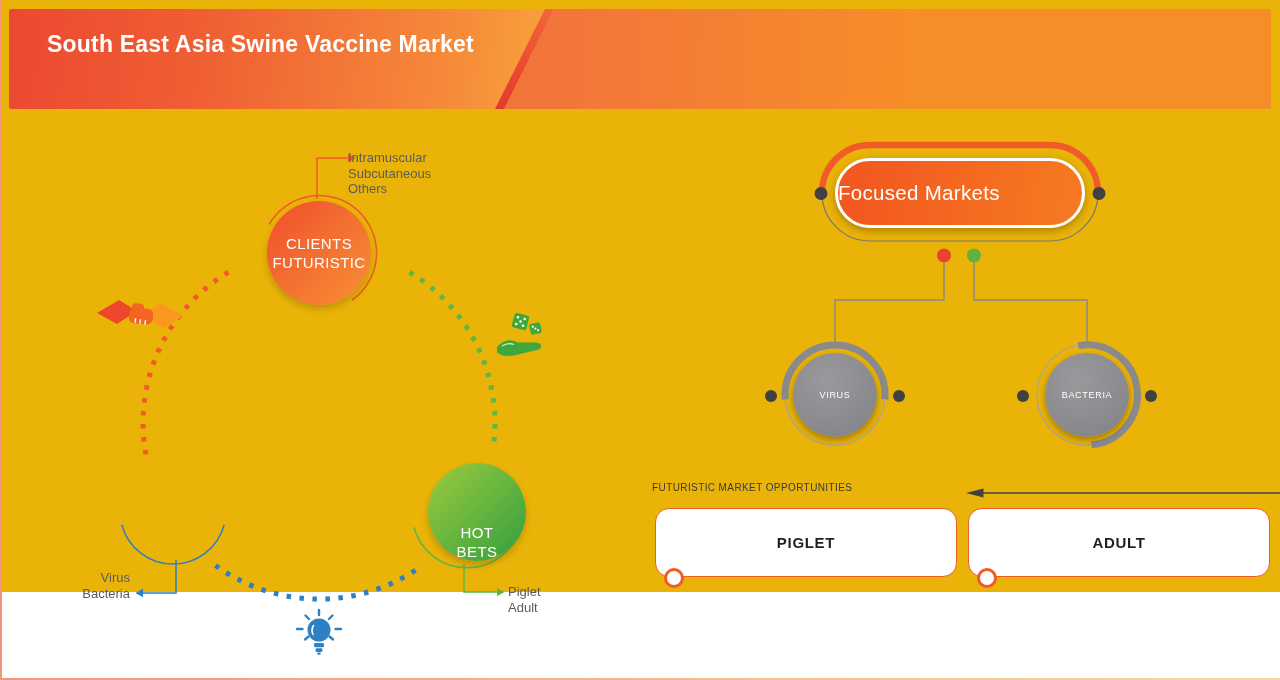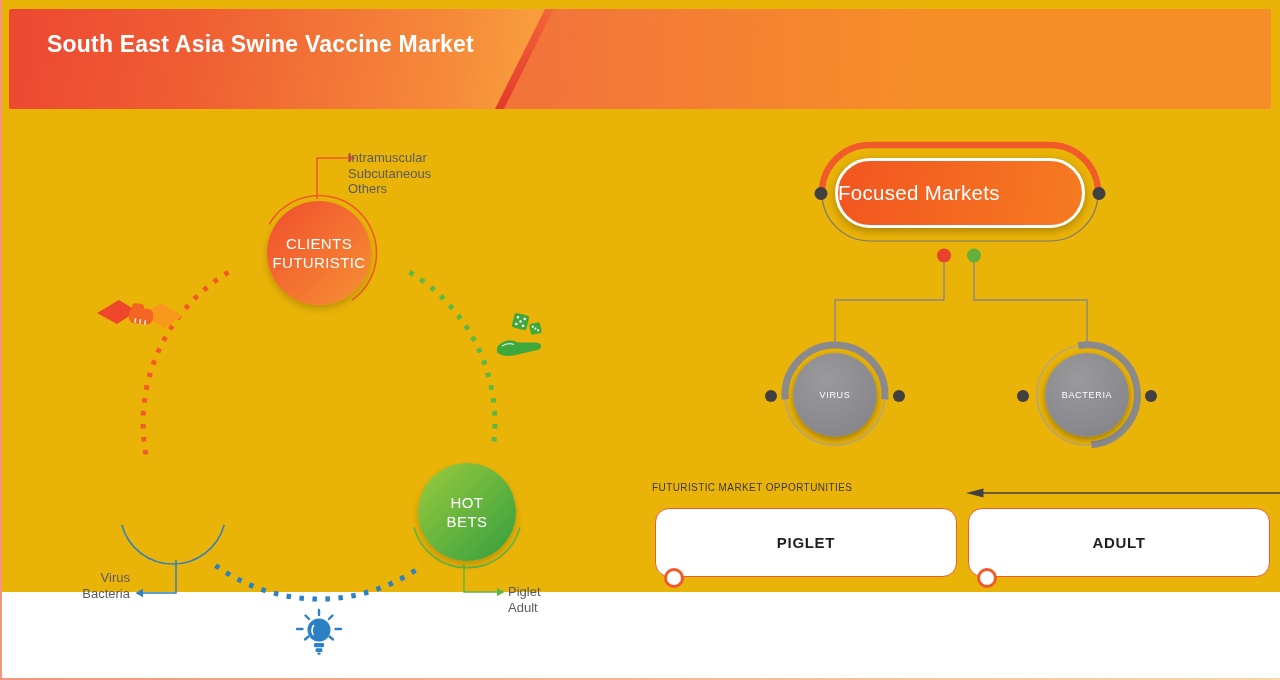--- a/index.html
+++ b/index.html
@@ -30,22 +30,22 @@
 
   
   .node { position:absolute; z-index:2; border-radius:50%; display:flex; flex-direction:column;
           align-items:center; justify-content:center; color:#fff; text-align:center;
           font-size:15px; font-weight:500; line-height:19px; letter-spacing:.4px;
           box-shadow:0 4px 7px rgba(0,0,0,.18); }
   .node-cp { left:267px; top:201px; width:104px; height:104px;
              background:linear-gradient(135deg,#F0512D 5%, #F78E34 95%); }
   .node-cf { left:126px; top:463px; width:94px; height:94px;
              background:linear-gradient(140deg,#55ABD9 0%, #1C74BA 88%); }
-  .node-hb { left:418px; top:463px; width:98px; height:98px;
-             background:linear-gradient(135deg,#97C93D 5%, #3BA23F 92%); }
+  .node-hb { left:428px; top:463px; width:98px; height:98px;
+             background:linear-gradient(135deg,#97C93D 5%, #3BA23F 92%);justify-content:flex-end; }
 
   .side-label { position:absolute; z-index:2; color:#5B5B5E; font-size:13px; line-height:15.5px; }
   .lbl-cp { left:348px; top:150px; text-align:left; }
   .lbl-cf { left:48px;  top:570px; width:82px; text-align:right; }
   .lbl-hb { left:508px; top:584px; text-align:left; }
 
   
   .pill { position:absolute; z-index:2; left:835px; top:158px; width:250px; height:70px;
           border-radius:35px; border:3px solid #fff;
           background:linear-gradient(100deg,#F2551F, #F67B22);

